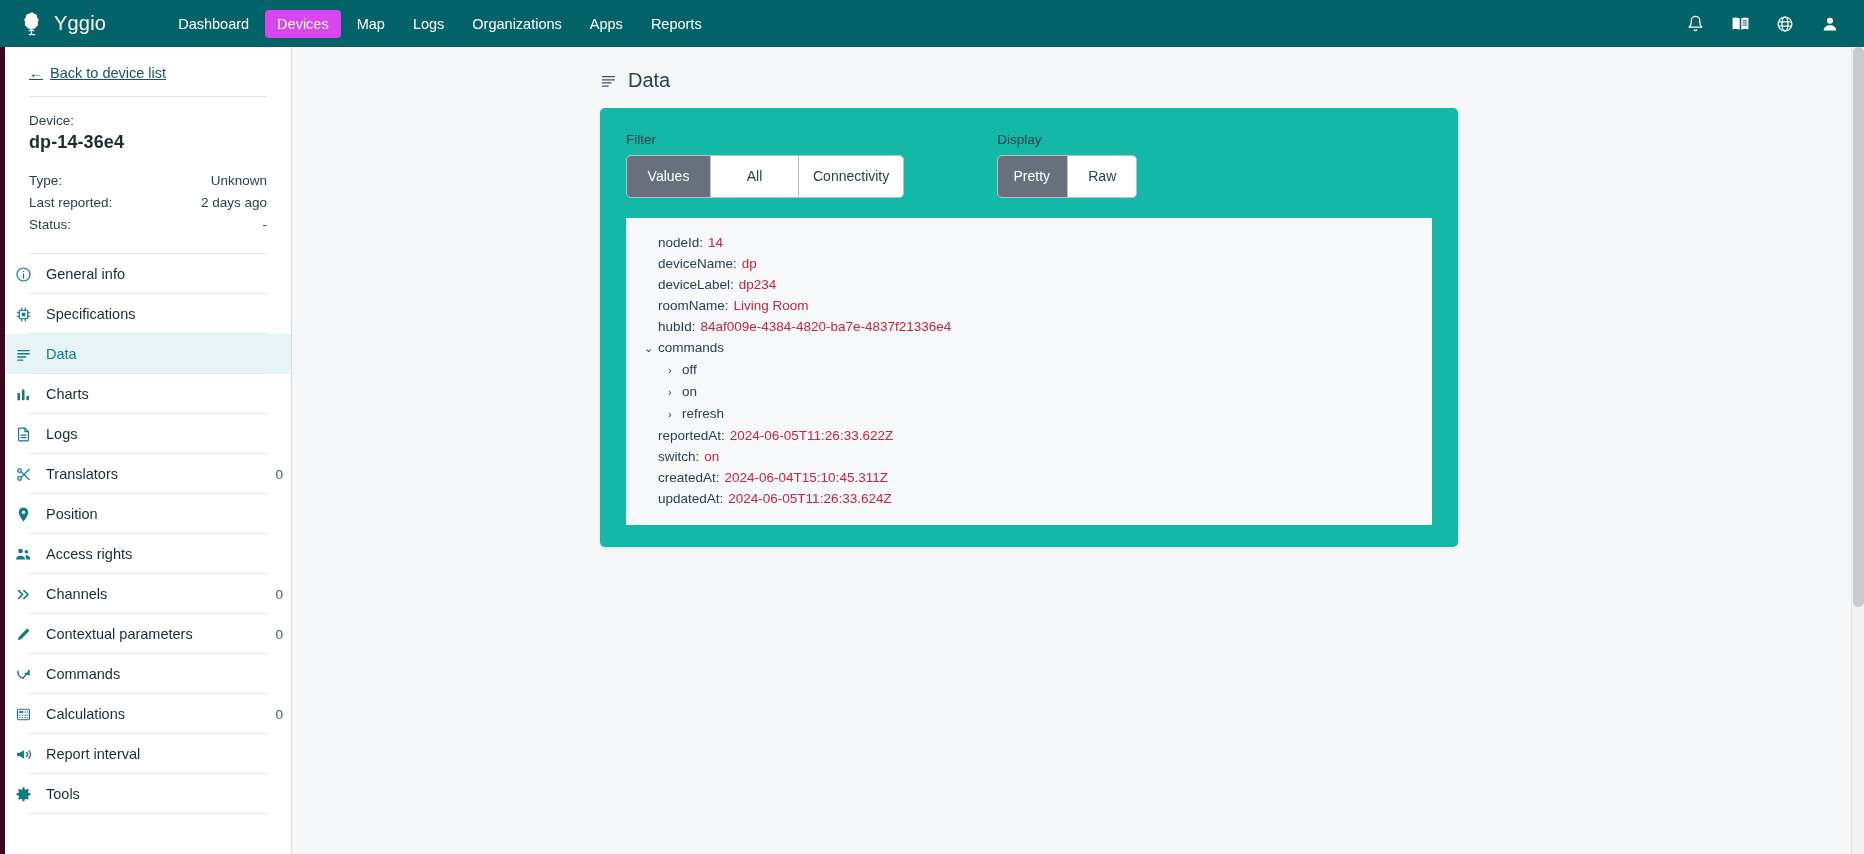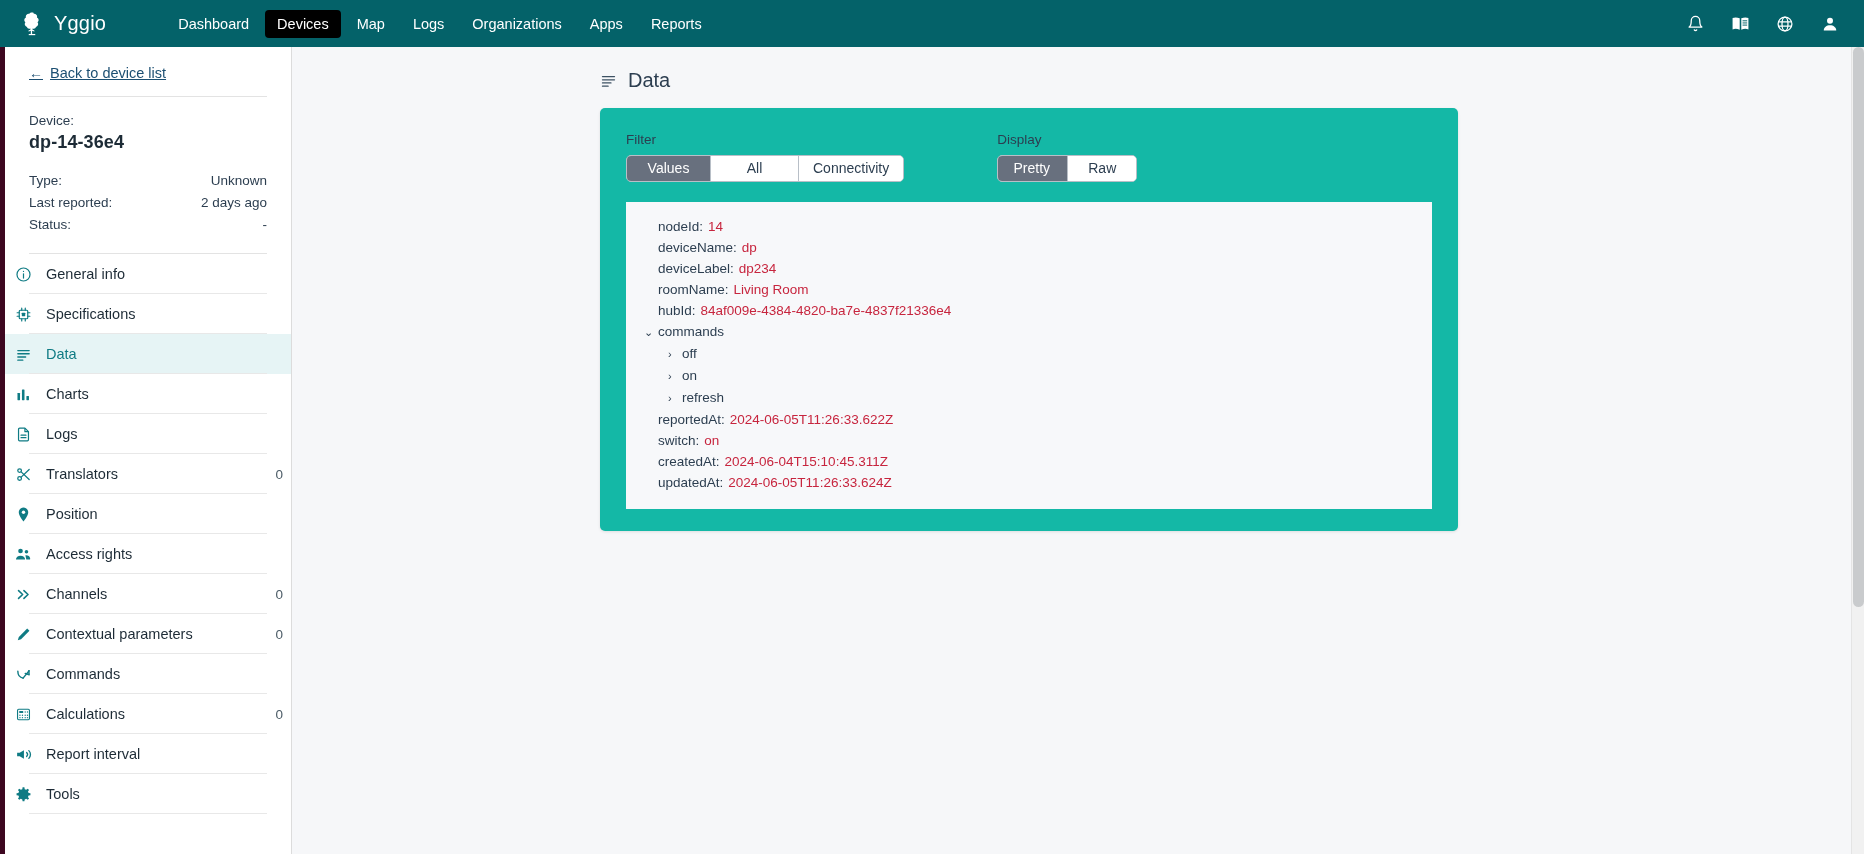--- a/index.html
+++ b/index.html
@@ -41,21 +41,21 @@
     gap: 4px;
   }
   .nav-link {
     color: #ffffff;
     font-size: 14.5px;
     padding: 6px 12px;
     border-radius: 4px;
     cursor: pointer;
     white-space: nowrap;
   }
-  .nav-link.active { background: #000000; }
+  .nav-link.active { background: #d946ef; }
   .nav-right {
     margin-left: auto;
     display: flex;
     align-items: center;
     gap: 25px;
     margin-right: 24px;
   }
   .nav-icon {
     width: 20px; height: 20px;
     display: flex; align-items: center; justify-content: center;
@@ -210,21 +210,21 @@
   .btn-group {
     display: inline-flex;
     border: 1px solid #b8bfc7;
     border-radius: 5px;
     overflow: hidden;
     background: #ffffff;
   }
   .seg-btn {
     font-size: 14px;
     padding: 0 14px;
-    height: 25px;
+    height: 41px;
     line-height: 25px;
     background: #ffffff;
     color: #2c3e50;
     border: 0;
     border-right: 1px solid #b8bfc7;
     cursor: pointer;
     font-family: inherit;
     white-space: nowrap;
     text-align: center;
   }

